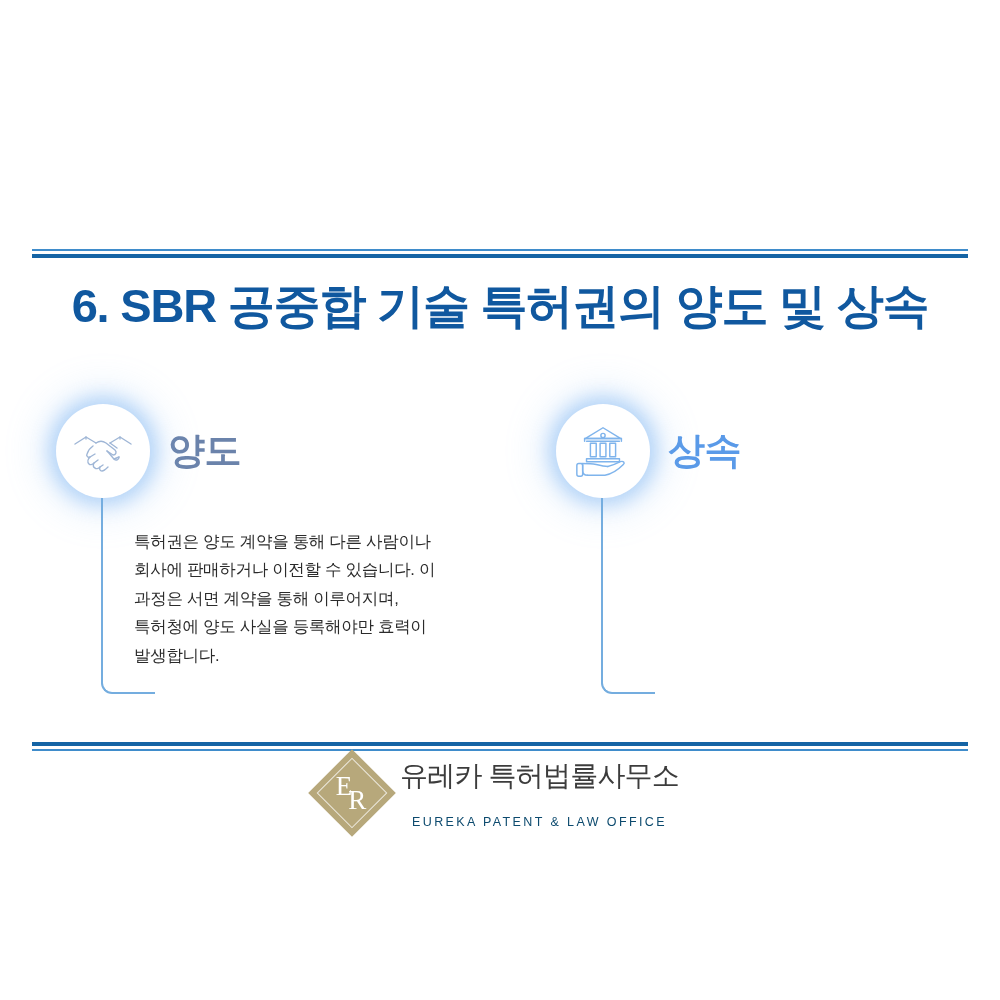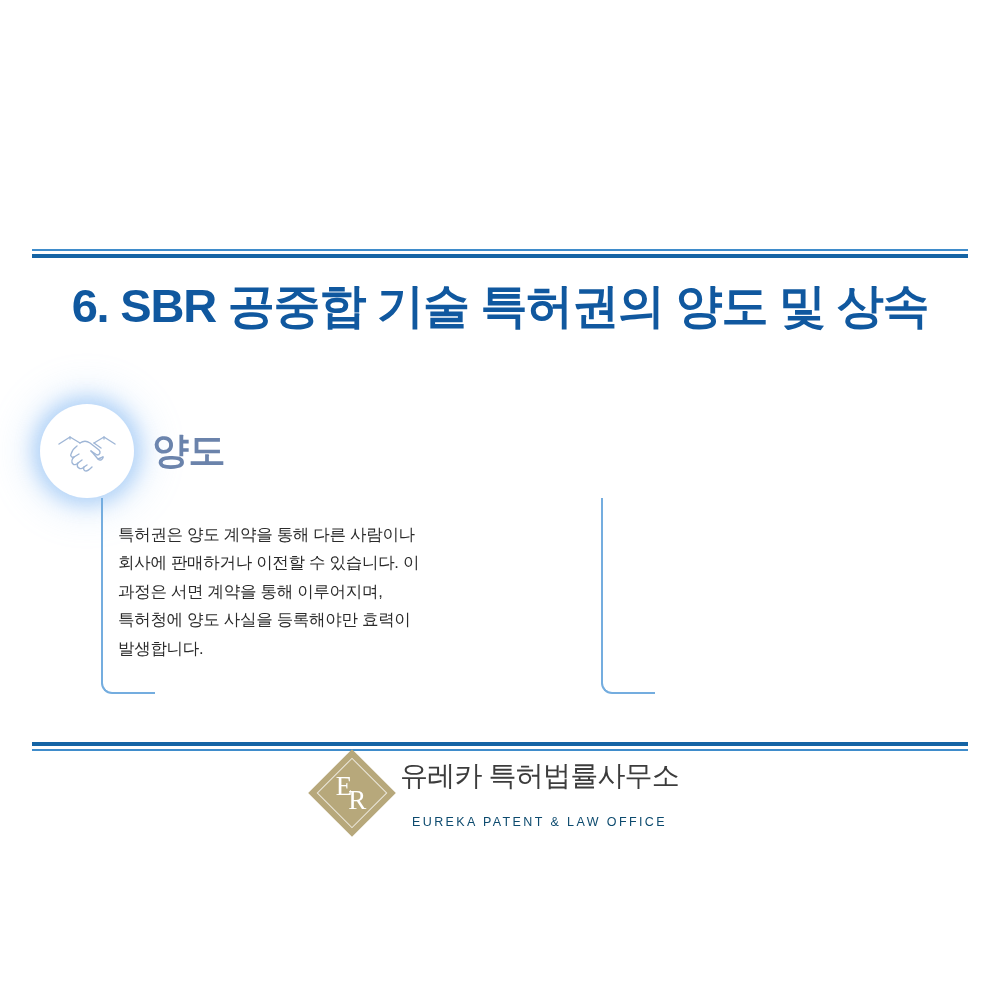--- a/index.html
+++ b/index.html
@@ -48,21 +48,21 @@
 
   
   .cards {
     position:absolute;
     top:404px; left:0; width:1000px;
     display:flex;
   }
   .card {
     position:relative;
     width:500px;
-    padding-left:40px;
+    padding-left:56px;
   }
 
   .card-head {
     display:flex;
     align-items:center;
     gap:18px;
     height:94px;
   }
 
   .icon-circle {
@@ -92,21 +92,21 @@
     left:101px; top:94px;
     width:54px; height:196px;
     border-left:2px solid #74addf;
     border-bottom:2px solid #74addf;
     border-bottom-left-radius:11px;
     pointer-events:none;
   }
 
   .card-body {
     margin-left:78px;
-    margin-top:22px;
+    margin-top:29px;
     width:324px;
     font-size:16.5px;
     line-height:1.72;
     color:#2b2b2b;
     letter-spacing:-0.3px;
     word-break:keep-all;
   }
 
   
   .footer {
@@ -194,20 +194,45 @@
             <path d="M49 18 L49 20"></path>
           </svg>
         </div>
         <div class="card-title tone-muted">양도</div>
       </div>
       <div class="connector"></div>
       <p class="card-body">특허권은 양도 계약을 통해 다른 사람이나 회사에 판매하거나 이전할 수 있습니다. 이 과정은 서면 계약을 통해 이루어지며, 특허청에 양도 사실을 등록해야만 효력이 발생합니다.</p>
     </div>
 
     <div class="card">
+      <div class="card-head">
+        <div class="icon-circle">
+          <svg width="62" height="62" viewBox="0 0 64 64" fill="none" stroke="#7fb4ec" stroke-width="1.5" stroke-linecap="round" stroke-linejoin="round">
+
+            <path d="M32 8 L50 19 L14 19 Z"></path>
+            <circle cx="32" cy="16" r="2.2"></circle>
+
+            <path d="M13 19 L51 19"></path>
+            <path d="M15 22 L49 22"></path>
+            <path d="M13 19 L13 22 M51 19 L51 22"></path>
+
+            <rect x="19" y="24" width="6" height="14"></rect>
+            <rect x="29" y="24" width="6" height="14"></rect>
+            <rect x="39" y="24" width="6" height="14"></rect>
+
+            <path d="M15 40 L49 40 L49 43 L15 43 Z"></path>
+
+            <path d="M10 45 C14 45 20 45 25 46 C29 47 33 48 37 48"></path>
+            <path d="M37 48 C41 47 46 45 50 43 C53 42 55 44 53 46 C48 51 41 56 34 57 L16 57"></path>
+            <path d="M16 57 C13 57 11 55 11 52 L11 46"></path>
+            <rect x="5" y="45" width="6" height="13" rx="2"></rect>
+          </svg>
+        </div>
+        <div class="card-title tone-bright">상속</div>
+      </div>
       <div class="connector"></div>
     </div>
 
   </div>
 
   <div class="divider divider-bottom">
     <div class="ln-thick"></div>
     <div class="ln-gap"></div>
     <div class="ln-thin"></div>
   </div>

